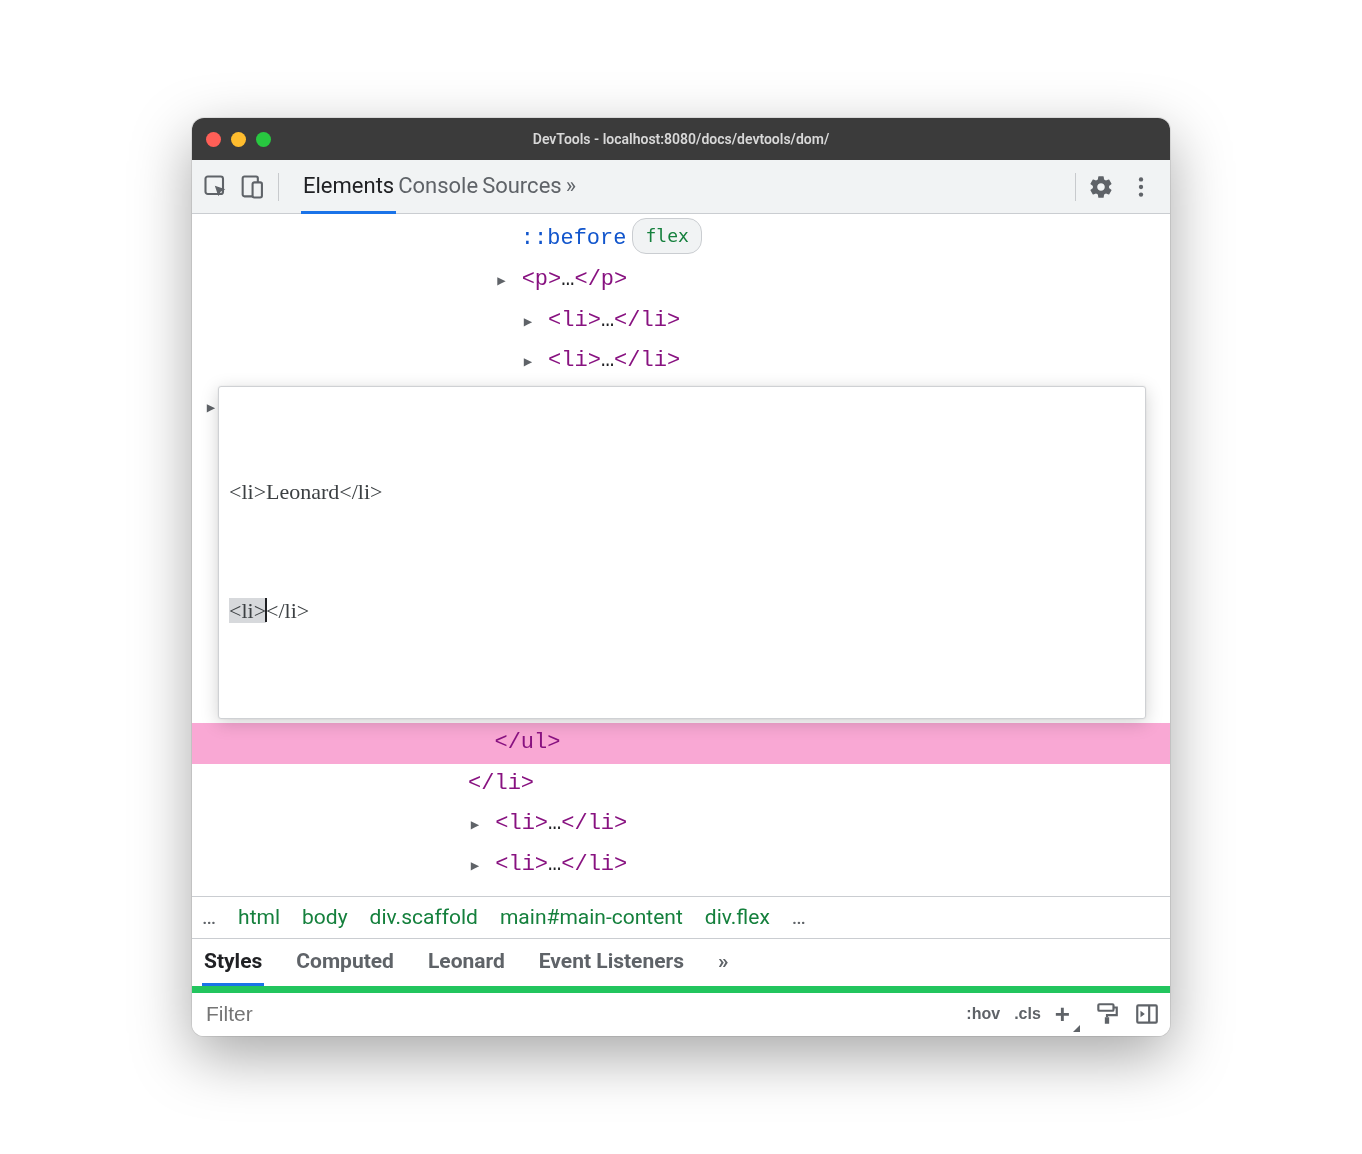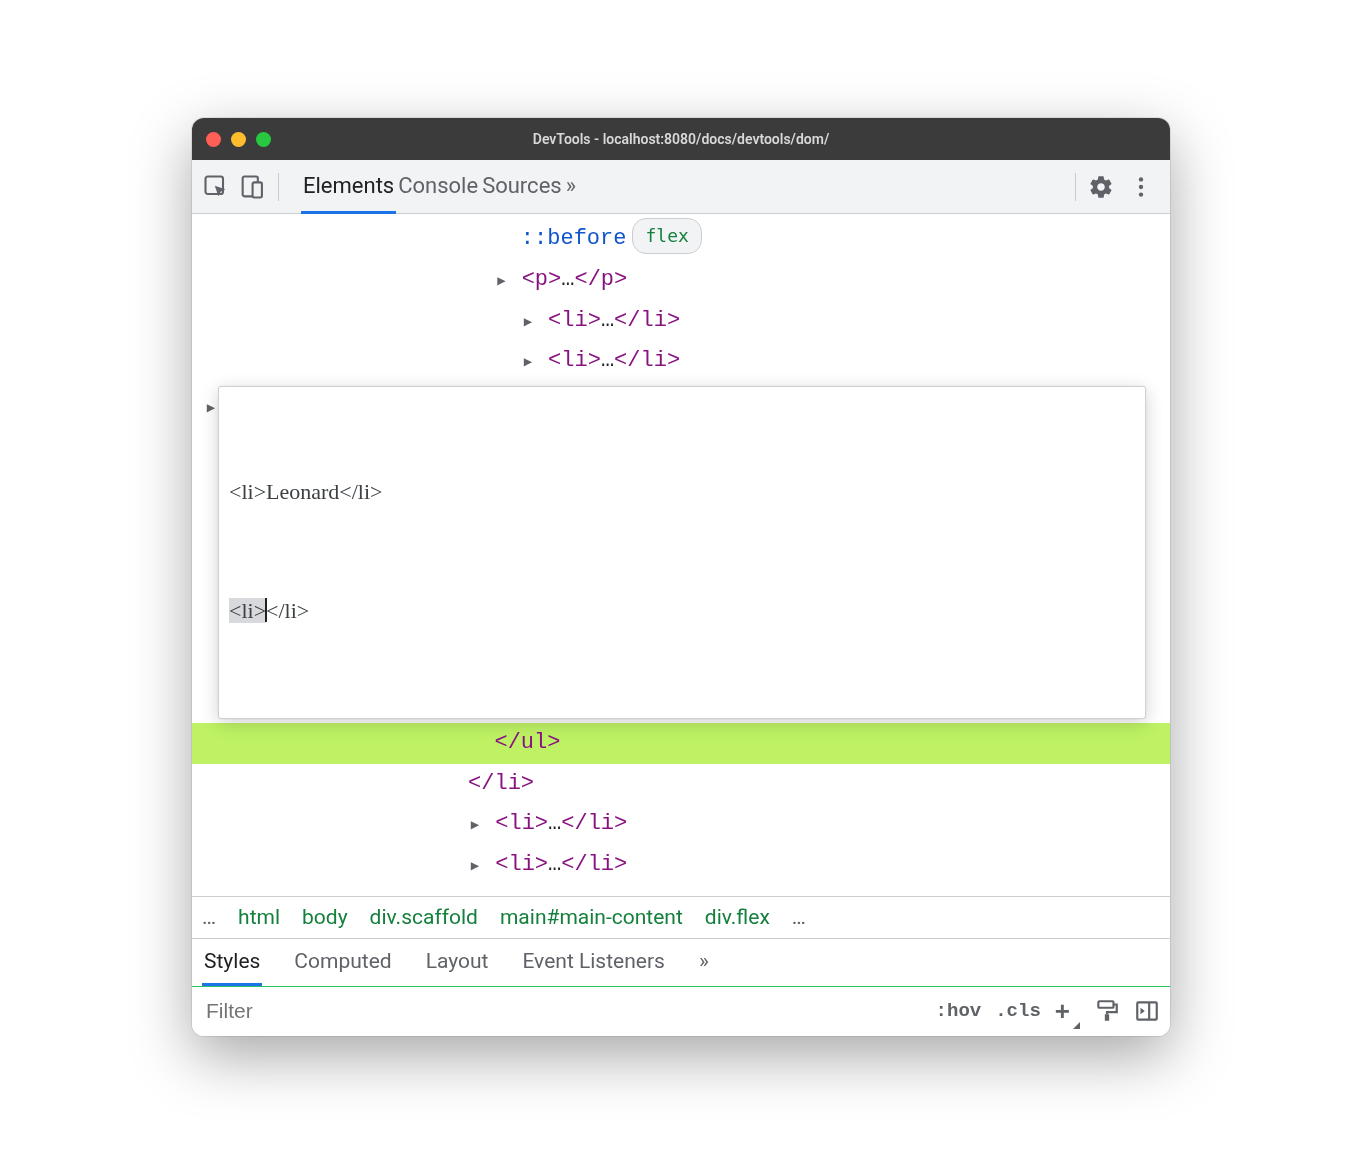--- a/index.html
+++ b/index.html
@@ -68,21 +68,21 @@
   
   .dom-tree {
     font-family: Menlo, Monaco, "Courier New", monospace;
     font-size: 22px;
     line-height: 1.85;
     padding: 4px 0 10px 0;
     color: #202124;
     min-height: 450px;
   }
   .tree-row { white-space: pre; padding: 0 12px; }
-  .tree-row.highlighted { background: #bef264; }
+  .tree-row.highlighted { background: #f9a8d4; }
   .tag { color: #881280; }
   .pseudo { color: #1155cc; }
   .caret { display: inline-block; width: 14px; text-align: center; color: #5f6368; font-size: 14px; }
   .caret.right::before { content: "▶"; }
   .caret.down::before { content: "▼"; }
   .pill {
     display: inline-block;
     background: #f1f3f4;
     border: 1px solid #cacdd1;
     border-radius: 14px;
@@ -125,49 +125,50 @@
   .breadcrumb .bc-fade { color: #5f6368; }
   
   .styles-tabs {
     height: 48px;
     border-top: 1px solid #cacdd1;
     display: flex;
     align-items: stretch;
     padding: 0 10px;
     gap: 30px;
     background: #fff;
+    font-weight: bold;
   }
   .styles-tab {
     display: flex; align-items: center;
     font-size: 21px; color: #5f6368; cursor: pointer;
     border-bottom: 3px solid transparent;
     padding: 0 2px;
   }
   .styles-tab.active { color: #202124; border-bottom-color: #1a73e8; }
   
   .filter-row {
     height: 50px;
-    border-top: 1px solid #22c55e;
+    border-top: 7px solid #22c55e;
     display: flex;
     align-items: center;
     padding: 0 10px;
     gap: 14px;
     background: #fff;
   }
   .filter-input {
     flex: 1;
     height: 34px;
     border: none;
     outline: none;
     font-size: 21px;
     color: #5f6368;
     background: transparent;
     padding: 0 4px;
   }
-  .filter-ctrl { font-family: Liberation Mono, monospace; font-size: 19px; color: #5f6368; cursor: pointer; font-weight: 600; }
+  .filter-ctrl { font-family: Liberation Sans, sans-serif; font-size: 16px; color: #5f6368; cursor: pointer; font-weight: 600; }
   .filter-ctrl.plus { font-family: -apple-system, sans-serif; font-size: 26px; position: relative; padding-right: 10px;}
   .plus-corner { position: absolute; right: 0; bottom: -2px; width: 0; height: 0; border-left: 7px solid transparent; border-bottom: 7px solid #5f6368; }
   svg { display: block; }
 </style>
 </head>
 <body>
 
 <div class="window">
 
   <div class="titlebar">
@@ -239,21 +240,21 @@
     <span class="bc-item">body</span>
     <span class="bc-item">div.scaffold</span>
     <span class="bc-item">main#main-content</span>
     <span class="bc-item">div.flex</span>
     <span class="bc-fade">…</span>
   </div>
 
   <div class="styles-tabs">
     <div class="styles-tab active">Styles</div>
     <div class="styles-tab">Computed</div>
-    <div class="styles-tab">Layout</div>
+    <div class="styles-tab">Leonard</div>
     <div class="styles-tab">Event Listeners</div>
     <div class="styles-tab chev">»</div>
   </div>
 
   <div class="filter-row">
     <input class="filter-input" placeholder="Filter" style="">
     <span class="filter-ctrl">:hov</span>
     <span class="filter-ctrl">.cls</span>
     <span class="filter-ctrl plus"><span>+</span><span class="plus-corner"></span></span>
     <span class="icon-btn">

